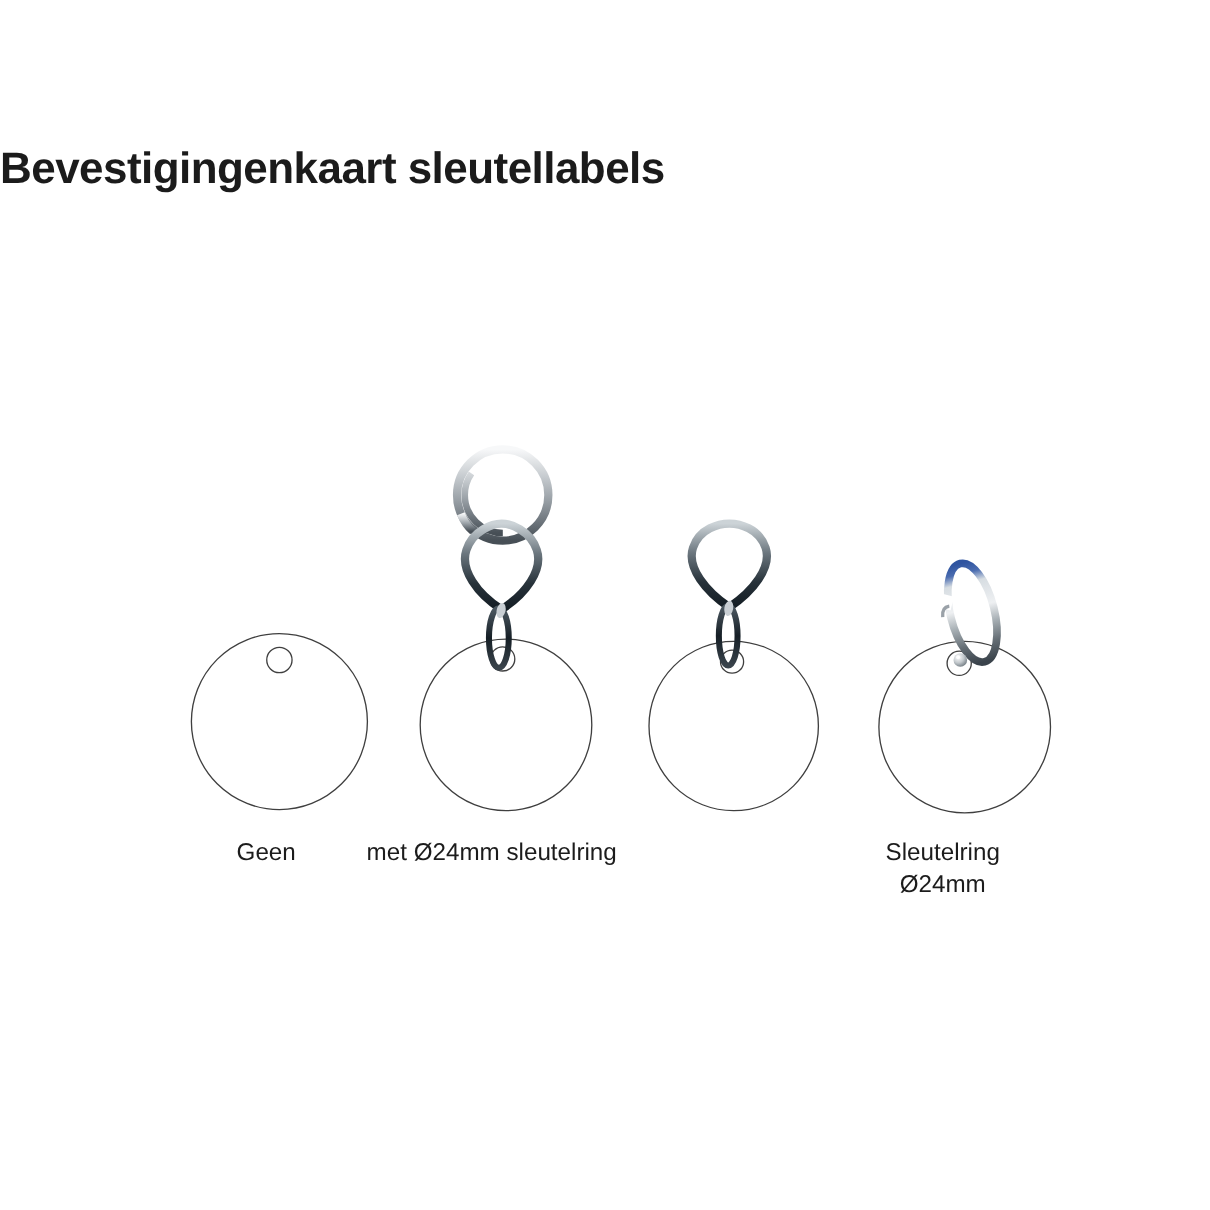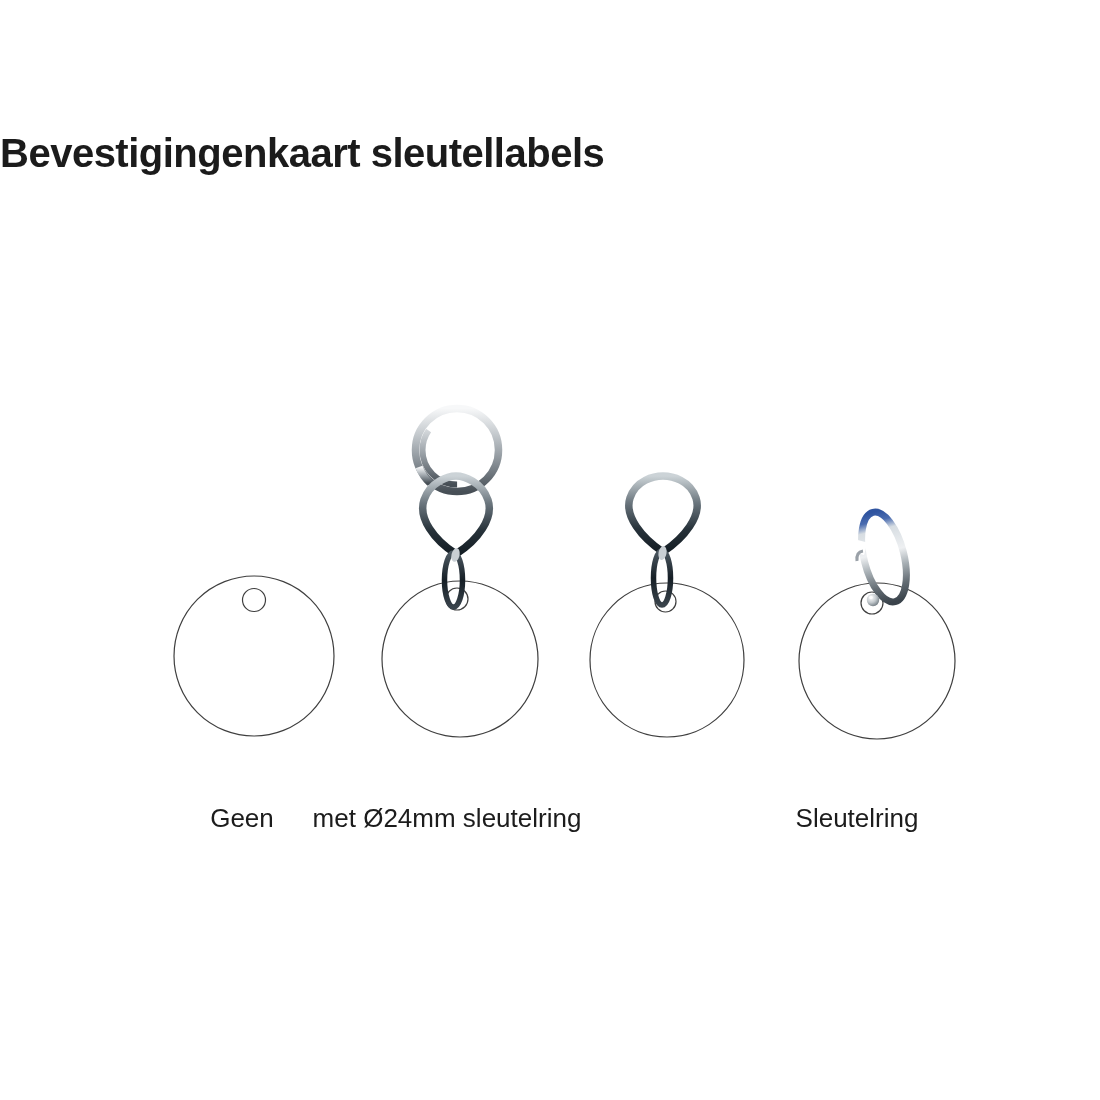--- a/index.html
+++ b/index.html
@@ -16,24 +16,24 @@
     font-size:40px;
     font-weight:700;
     letter-spacing:-0.5px;
     color:#1b1b1b;
   }
   svg.canvas{position:absolute;left:0;top:0;}
   .tag{fill:#ffffff;stroke:#3f3f3f;stroke-width:1.2;}
   .hole{fill:#ffffff;stroke:#3f3f3f;stroke-width:1.2;}
   .item-label{
     position:absolute;
-    top:804px;
+    top:760px;
     width:320px;
     text-align:center;
-    font-size:26px;
+    font-size:22px;
     line-height:29px;
     color:#1c1c1c;
     white-space:nowrap;
   }
   .lbl-line{min-height:0;}
 </style>
 </head>
 <body>
 
 <div class="title">Bevestigingenkaart sleutellabels</div>
@@ -126,13 +126,14 @@
   <div class="lbl-line">Geen</div>
   <div class="lbl-line"></div>
 </div>
 <div class="item-label" style="left:287px">
   <div class="lbl-line">met Ø24mm sleutelring</div>
 </div>
 <div class="item-label" style="left:507px">
 </div>
 <div class="item-label" style="left:697px">
   <div class="lbl-line">Sleutelring</div>
+  <div class="lbl-line">Ø24mm</div>
 </div>
 
 </body></html>

